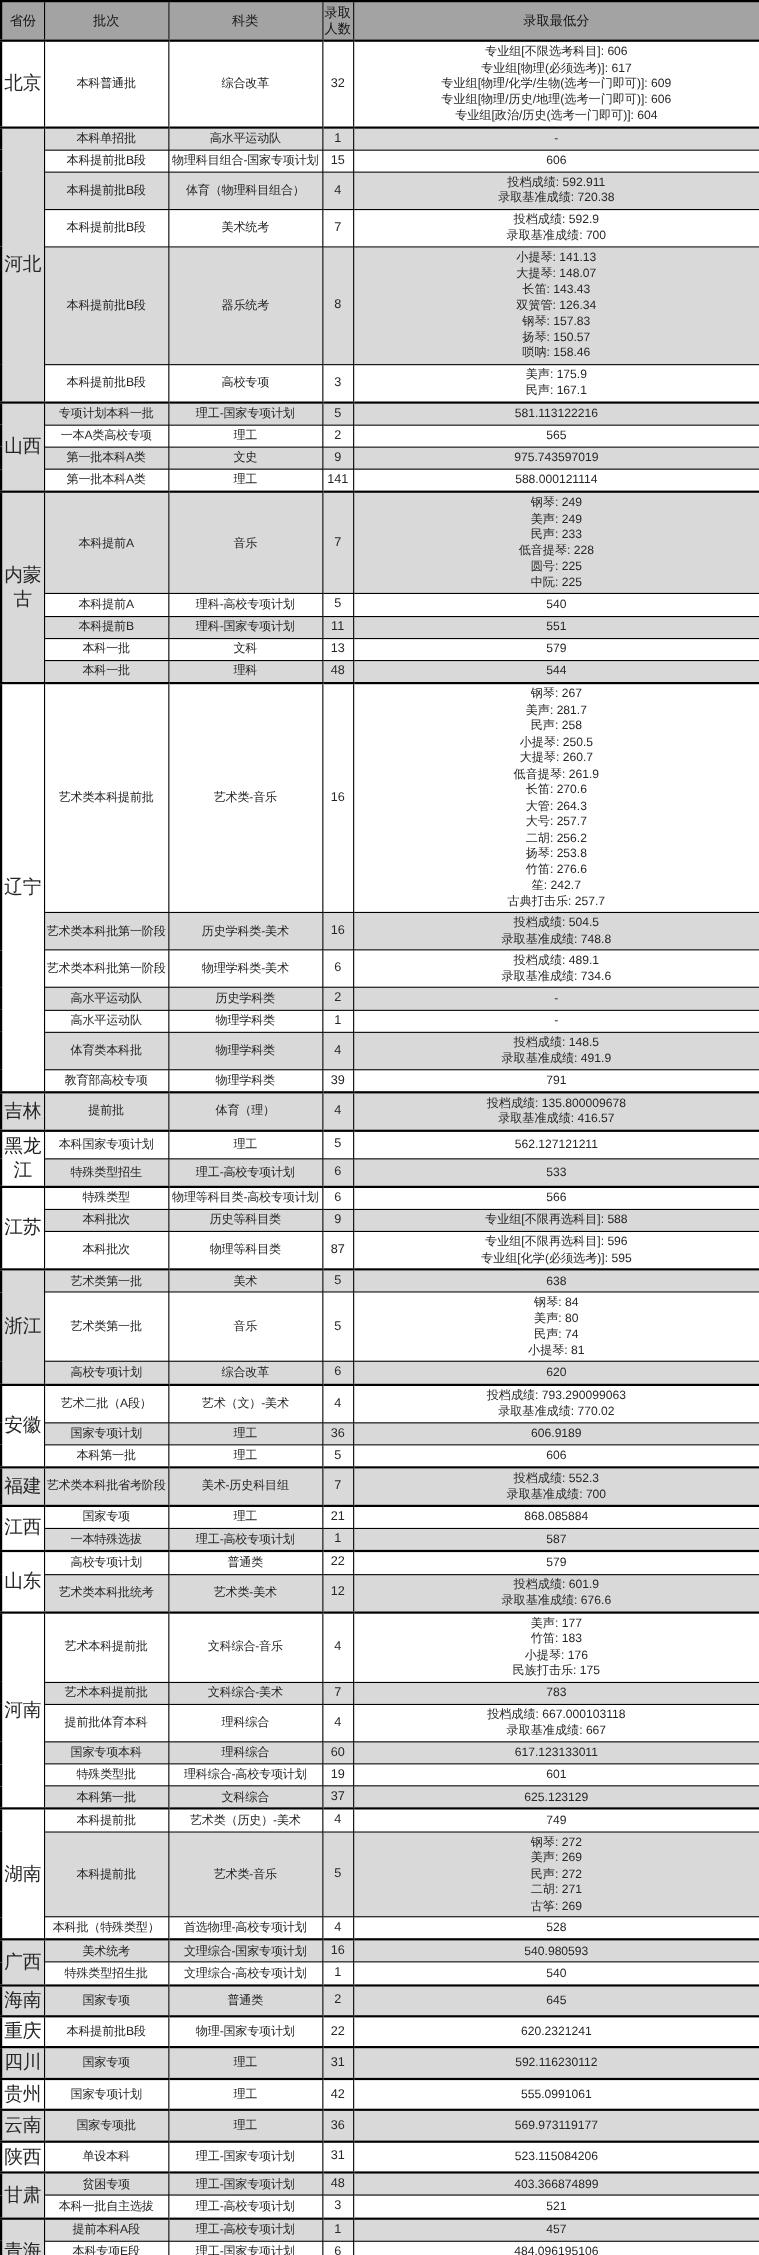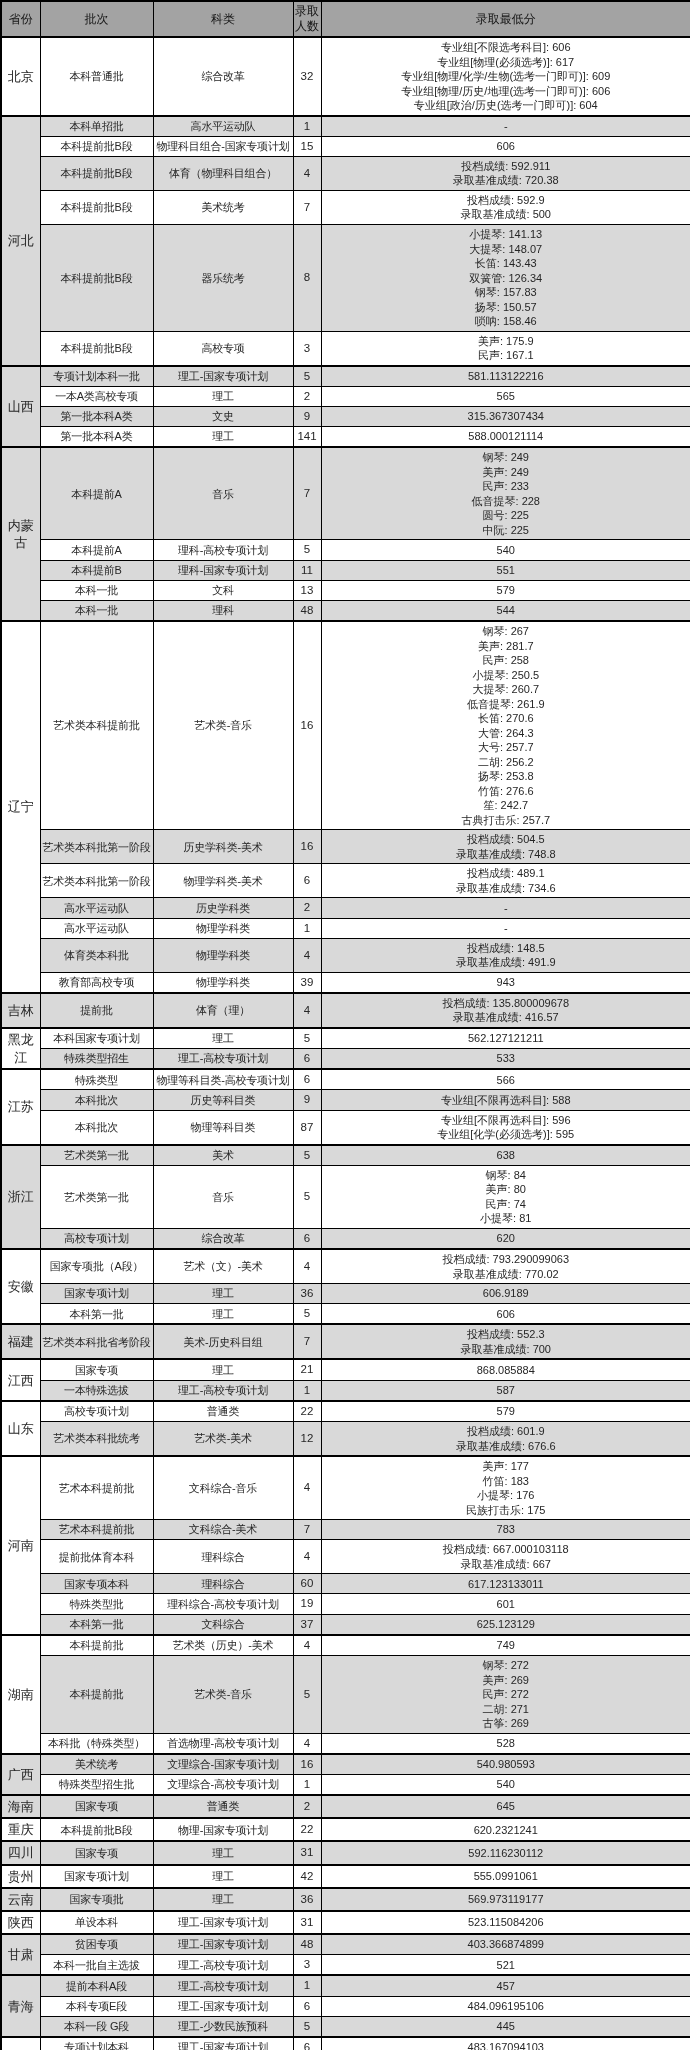--- a/index.html
+++ b/index.html
@@ -29,21 +29,21 @@
     border-bottom:2px solid #000;
     color:#141414;
   }
   td{font-size:11px;line-height:1.32;}
   td.batch,td.category{letter-spacing:-0.2px;}
   td.count{font-size:11.5px;}
   td.scores{white-space:pre-line;}
   tr.even td{background:#ffffff;}
   tr.odd td{background:#d9d9d9;}
   tr.group-start td{border-top:2px solid #000;}
-  td.province{background:#ffffff;font-size:13px;word-break:break-all;padding:2px 0;}
+  td.province{background:#ffffff;font-size:17px;word-break:break-all;padding:2px 0;}
 </style>
 </head>
 <body>
 
 <div class="wrap">
   <table class="adm">
     <colgroup>
       <col style="width:39px">
       <col style="width:113px">
       <col style="width:140px">
@@ -89,21 +89,21 @@
           <td class="category">体育（物理科目组合）</td>
           <td class="count">4</td>
           <td class="scores">投档成绩: 592.911
 录取基准成绩: 720.38</td>
         </tr>
         <tr class="even">
           <td class="batch">本科提前批B段</td>
           <td class="category">美术统考</td>
           <td class="count">7</td>
           <td class="scores">投档成绩: 592.9
-录取基准成绩: 500</td>
+录取基准成绩: 700</td>
         </tr>
         <tr class="odd">
           <td class="batch">本科提前批B段</td>
           <td class="category">器乐统考</td>
           <td class="count">8</td>
           <td class="scores">小提琴: 141.13
 大提琴: 148.07
 长笛: 143.43
 双簧管: 126.34
 钢琴: 157.83
@@ -127,21 +127,21 @@
         <tr class="even">
           <td class="batch">一本A类高校专项</td>
           <td class="category">理工</td>
           <td class="count">2</td>
           <td class="scores">565</td>
         </tr>
         <tr class="odd">
           <td class="batch">第一批本科A类</td>
           <td class="category">文史</td>
           <td class="count">9</td>
-          <td class="scores">315.367307434</td>
+          <td class="scores">975.743597019</td>
         </tr>
         <tr class="even">
           <td class="batch">第一批本科A类</td>
           <td class="category">理工</td>
           <td class="count">141</td>
           <td class="scores">588.000121114</td>
         </tr>
         <tr class="odd group-start">
           <td class="province" rowspan="5">内蒙古</td>
           <td class="batch">本科提前A</td>
@@ -228,21 +228,21 @@
           <td class="batch">体育类本科批</td>
           <td class="category">物理学科类</td>
           <td class="count">4</td>
           <td class="scores">投档成绩: 148.5
 录取基准成绩: 491.9</td>
         </tr>
         <tr class="even">
           <td class="batch">教育部高校专项</td>
           <td class="category">物理学科类</td>
           <td class="count">39</td>
-          <td class="scores">943</td>
+          <td class="scores">791</td>
         </tr>
         <tr class="odd group-start">
           <td class="province" rowspan="1">吉林</td>
           <td class="batch">提前批</td>
           <td class="category">体育（理）</td>
           <td class="count">4</td>
           <td class="scores">投档成绩: 135.800009678
 录取基准成绩: 416.57</td>
         </tr>
         <tr class="even group-start">
@@ -295,21 +295,21 @@
 小提琴: 81</td>
         </tr>
         <tr class="odd">
           <td class="batch">高校专项计划</td>
           <td class="category">综合改革</td>
           <td class="count">6</td>
           <td class="scores">620</td>
         </tr>
         <tr class="even group-start">
           <td class="province" rowspan="3">安徽</td>
-          <td class="batch">国家专项批（A段）</td>
+          <td class="batch">艺术二批（A段）</td>
           <td class="category">艺术（文）-美术</td>
           <td class="count">4</td>
           <td class="scores">投档成绩: 793.290099063
 录取基准成绩: 770.02</td>
         </tr>
         <tr class="odd">
           <td class="batch">国家专项计划</td>
           <td class="category">理工</td>
           <td class="count">36</td>
           <td class="scores">606.9189</td>

